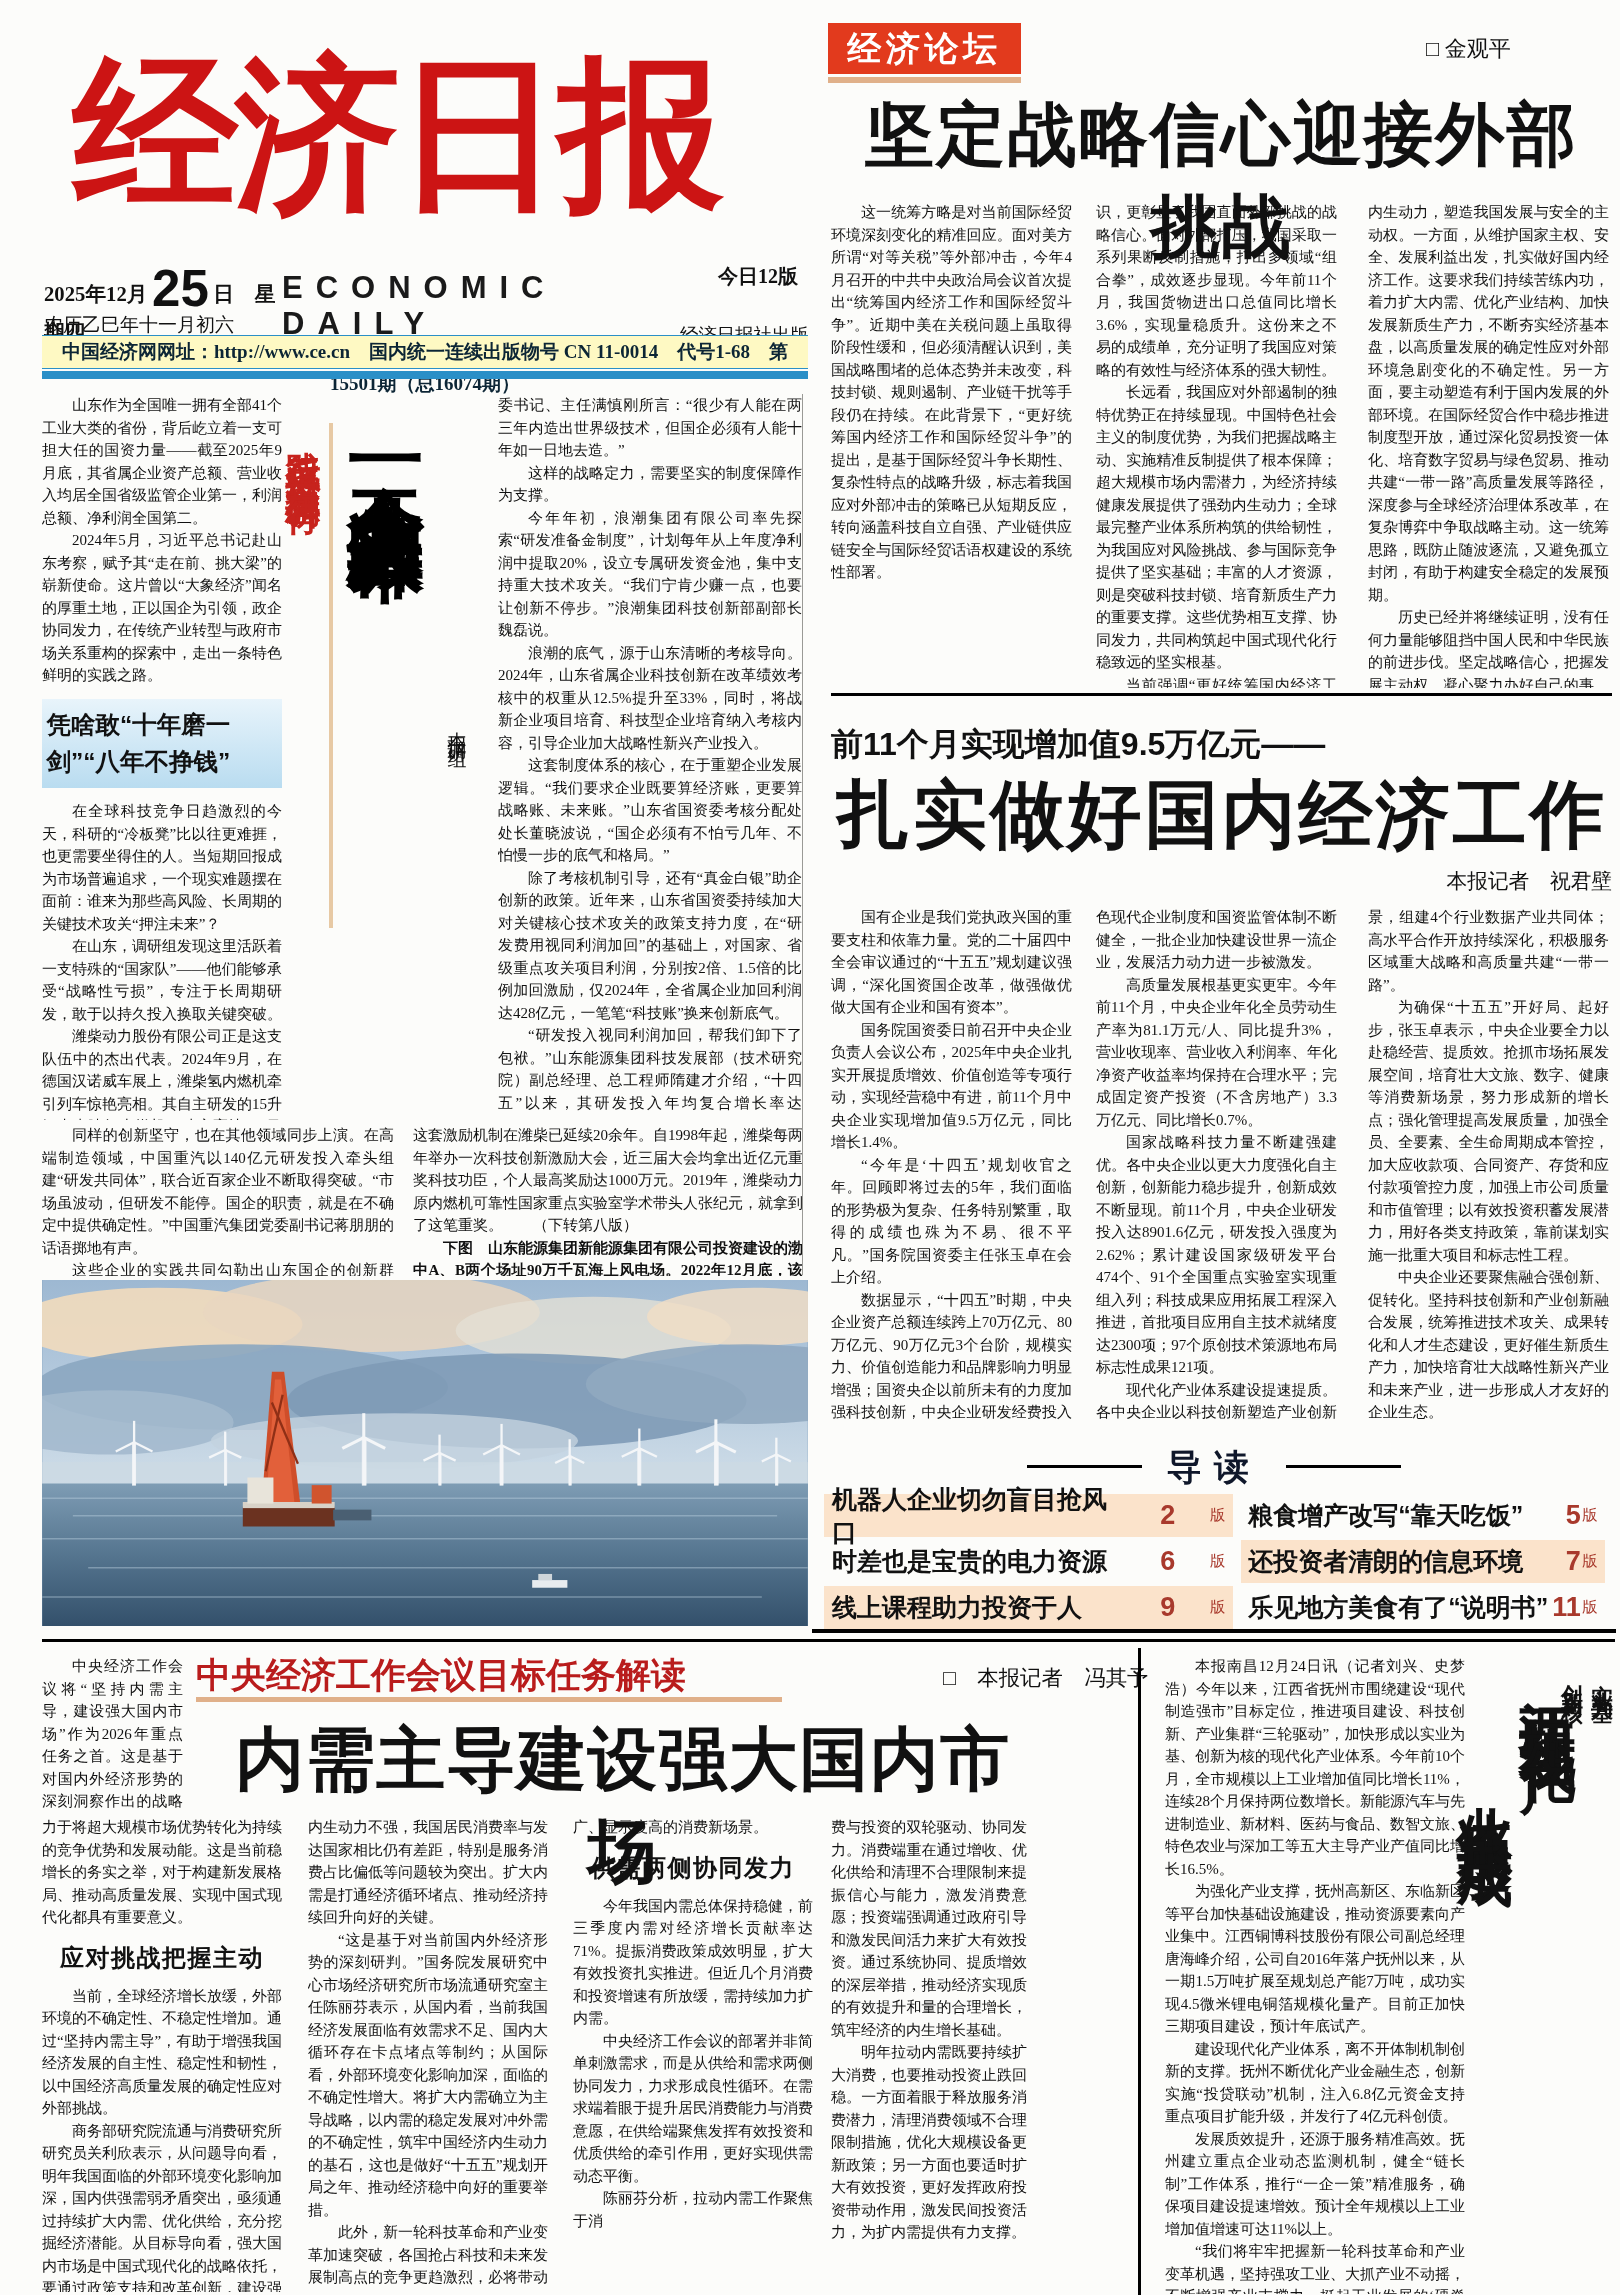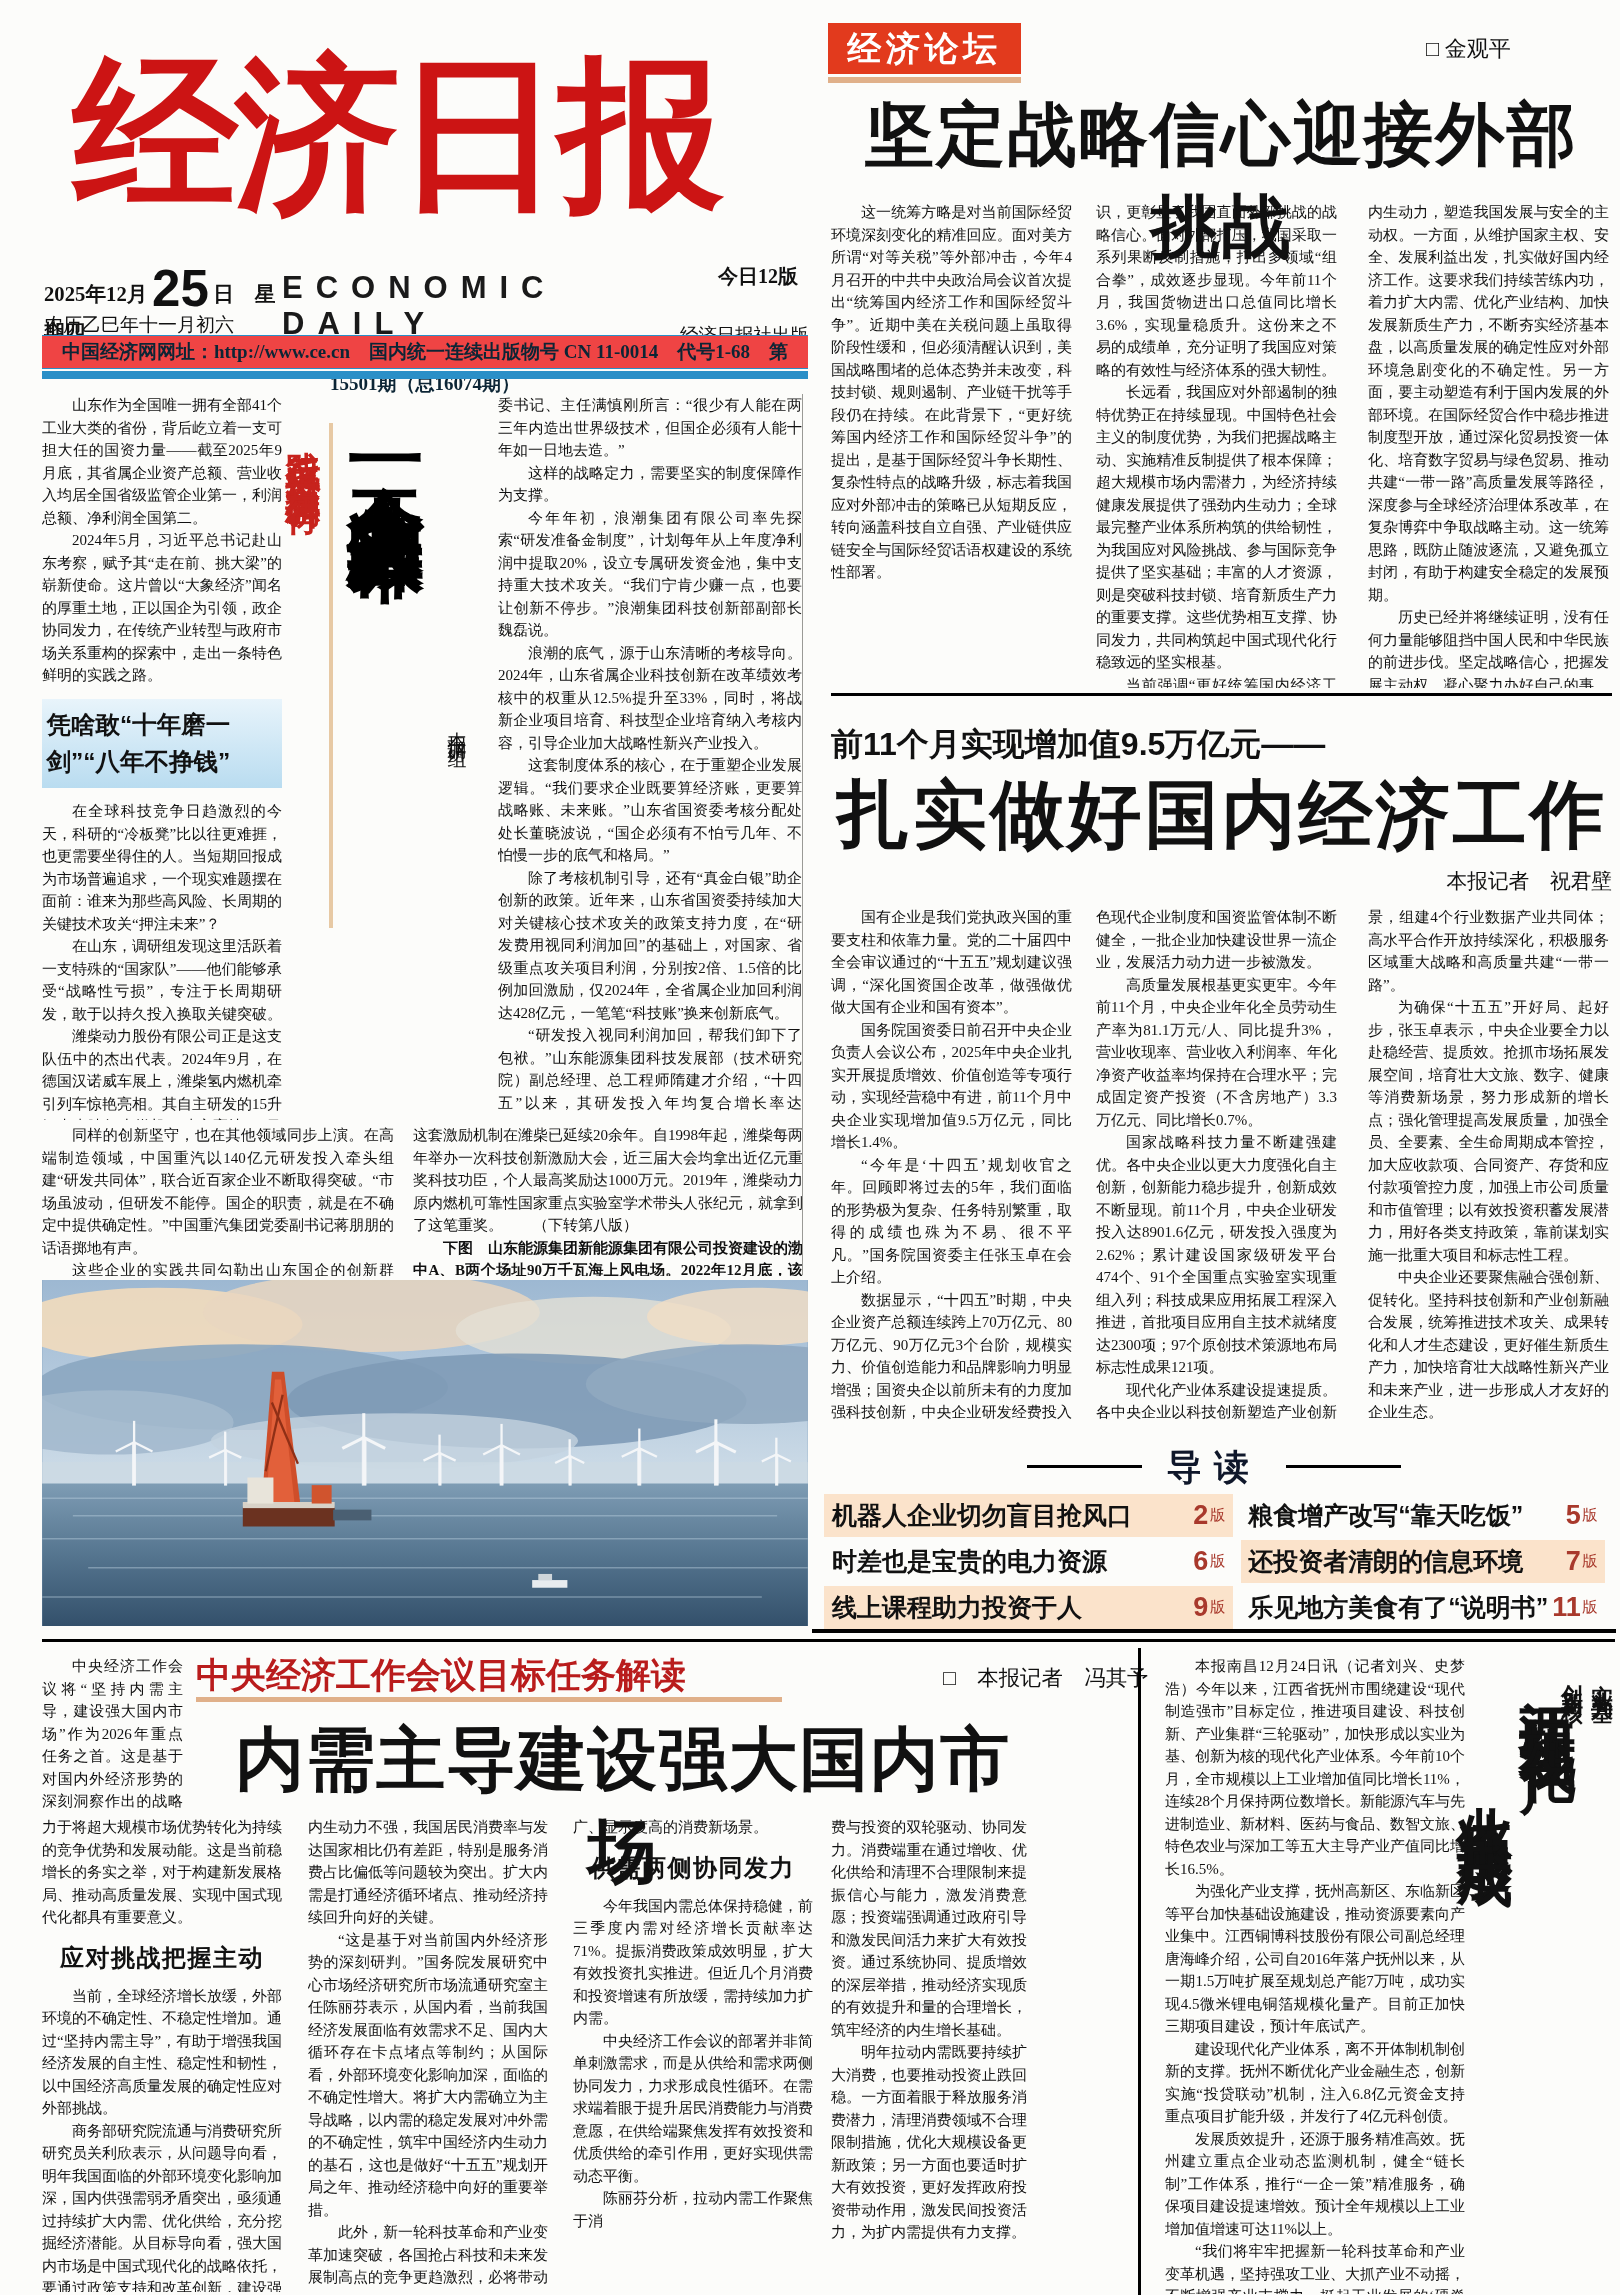--- a/index.html
+++ b/index.html
@@ -11,21 +11,21 @@
   
   .masthead { left:73px; top:10.7px; width:674px; height:245px; font-size:165px; font-weight:900;
               color:#cc1414; font-family:"DejaVu Serif", serif; letter-spacing:-3.1px; line-height:245px; }
   .dateblock { left:44px; top:259px; width:245px; font-weight:bold; font-size:20.7px; }
   .dateblock .big { font-size:51px; font-weight:900; vertical-align:-4.6px; padding:0 4.6px; font-family:"Liberation Sans",sans-serif;}
   .lunar { left:44px; top:312px; font-size:19px; }
   .endaily { left:282px; top:270px; width:429px; font-family:"Liberation Sans",sans-serif; font-size:31px;
              font-weight:700; letter-spacing:13px; color:#1a1a1a; }
   .pages-today { left:718px; top:263px; font-size:20px; font-weight:bold; }
   .publisher { left:680px; top:322px; font-size:18.4px; }
-  .info-bar { left:42px; top:335px; width:766px; height:34px; background:#ef4444; border-top:1.5px solid #2a8fc7;
+  .info-bar { left:42px; top:335px; width:766px; height:34px; background:#fef9c3; border-top:1.5px solid #2a8fc7;
               border-bottom:0.8px solid #2a8fc7; font-size:19px; font-weight:bold; text-align:center; line-height:32px; color:#0c2535;}
   .blue-rule { left:42px; top:371px; width:766px; height:7.7px; background:#2a8fc7; }
 
   
   .col p { font-size:15px; line-height:22.5px; text-align:justify; text-indent:2em; }
   .col { overflow:hidden; }
   [data-first-flush] p:first-child { text-indent:0; }
   .subhead { font-family:"Liberation Sans",sans-serif; font-size:24px; font-weight:900; text-align:center;
              margin:13.8px 0 10.7px 0; letter-spacing:1.5px; }
   .vtext { writing-mode:vertical-rl; text-orientation:upright; }
@@ -73,21 +73,21 @@
 
   
   .daodu { left:812px; top:1430px; width:804px; height:199px; }
   .daodu-titlerow { position:absolute; left:0; top:13.8px; width:100%; text-align:center; }
   .daodu-line { display:inline-block; width:115px; height:3.1px; background:#000; vertical-align:10.7px; }
   .daodu-title { display:inline-block; margin:0 21.4px; color:#0f172a; font-family:"Liberation Sans",sans-serif;
                  font-size:35px; font-weight:900; letter-spacing:12.3px; }
   .daodu-grid { position:absolute; left:12.3px; top:64px; width:781px; }
   .daodu-row { display:flex; margin-bottom:3.1px; }
   .daodu-cell { display:flex; align-items:center; height:43px; padding:0 7.7px; }
-  .daodu-cell.l { width:437px; margin-right:7.7px; }
+  .daodu-cell.l { width:437px; margin-right:7.7px;gap:33px; }
   .daodu-cell.r { width:390px; }
   .daodu-cell.hl { background:#fbe3cb; }
   .daodu-item { font-family:"Liberation Sans",sans-serif; font-size:25px; font-weight:900; flex:1; }
   .daodu-page { color:#a8392c; font-size:27px; font-weight:bold; font-family:"Liberation Sans",sans-serif;}
   .daodu-ban { color:#a8392c; font-size:15.3px; margin-left:1.5px; }
   .daodu-rule { left:812px; top:1629px; width:804px; height:3.8px; background:#000; }
 
   
   .bottom-rule { left:42px; top:1639px; width:1573px; height:3.1px; background:#000; }
   .b-intro { left:42px; top:1655px; width:141px; height:157px; }

